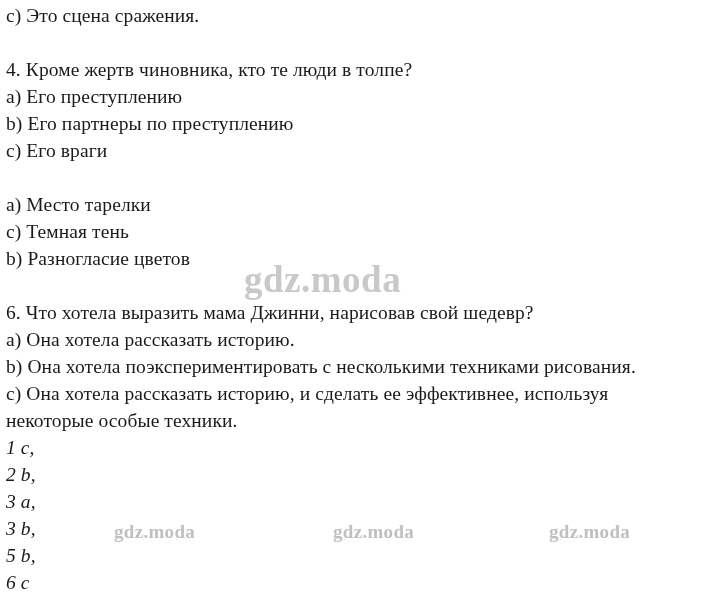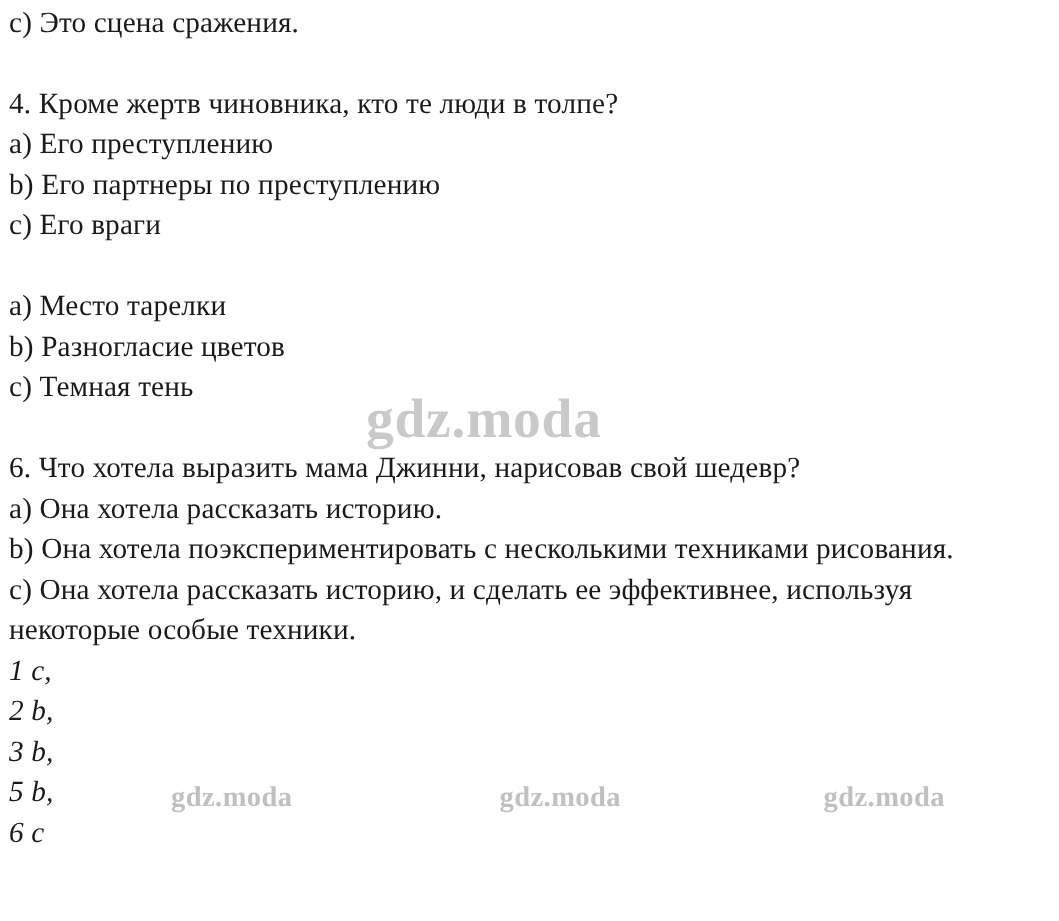--- a/index.html
+++ b/index.html
@@ -76,33 +76,34 @@
     <div class="line">c) Это сцена сражения.</div>
     <div class="spacer"></div>
 
     <div class="line">4. Кроме жертв чиновника, кто те люди в толпе?</div>
     <div class="line">a) Его преступлению</div>
     <div class="line">b) Его партнеры по преступлению</div>
     <div class="line">c) Его враги</div>
     <div class="spacer"></div>
 
     <div class="line">a) Место тарелки</div>
+    <div class="line">c) Темная тень</div>
     <div class="line">b) Разногласие цветов</div>
-    <div class="line">c) Темная тень</div>
     <div class="spacer"></div>
 
     <div class="line">6. Что хотела выразить мама Джинни, нарисовав свой шедевр?</div>
     <div class="line">a) Она хотела рассказать историю.</div>
     <div class="line">b) Она хотела поэкспериментировать с несколькими техниками рисования.</div>
     <div class="line">c) Она хотела рассказать историю, и сделать ее эффективнее, используя</div>
     <div class="line">некоторые особые техники.</div>
 
     <div class="answers">
       <div class="line">1 c,</div>
       <div class="line">2 b,</div>
+      <div class="line">3 a,</div>
       <div class="line">3 b,</div>
       <div class="line">5 b,</div>
       <div class="line">6 c</div>
     </div>
 
   </div>
 
   <div class="wm-main">gdz.moda</div>
   <div class="wm-small wm-s1">gdz.moda</div>
   <div class="wm-small wm-s2">gdz.moda</div>

